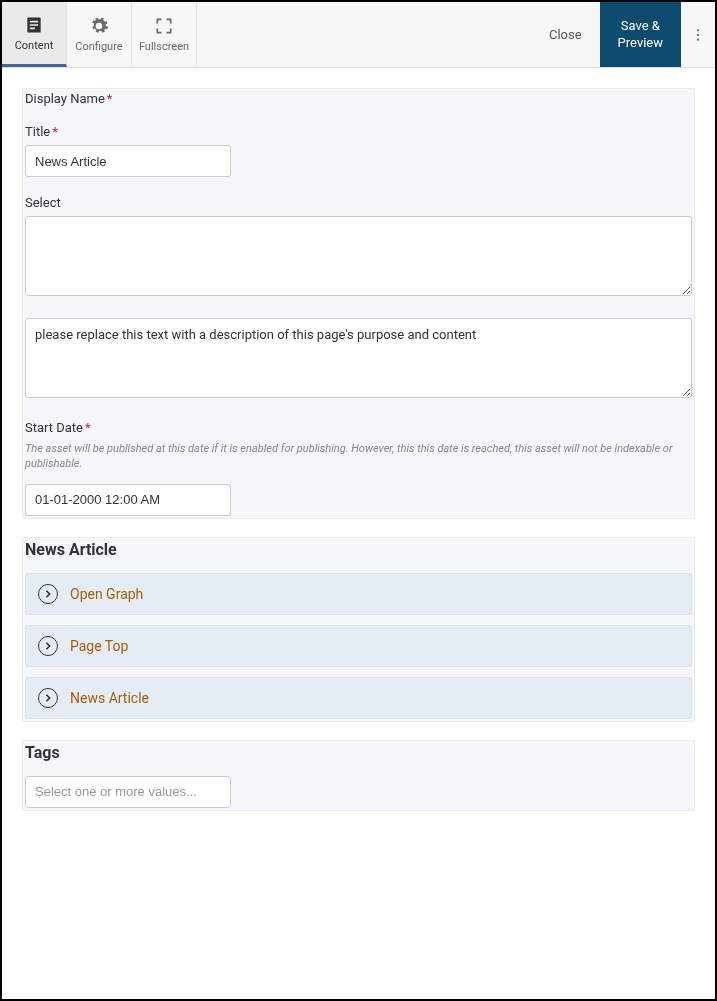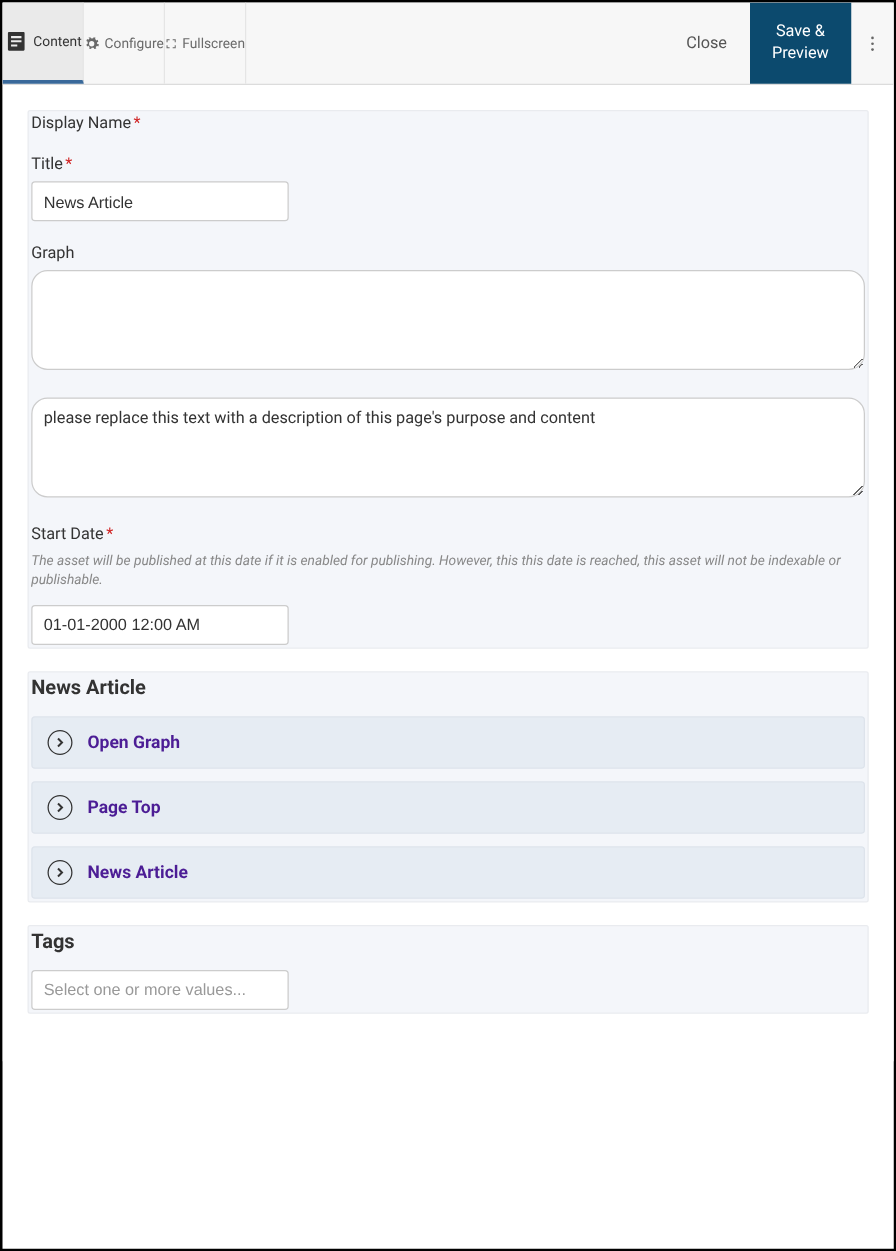--- a/index.html
+++ b/index.html
@@ -1,41 +1,41 @@
 <!DOCTYPE html>
 <html><head>
 <meta charset="utf-8">
 <style>
 * { box-sizing: border-box; margin: 0; padding: 0; }
 body { font-family: -apple-system, BlinkMacSystemFont, "Segoe UI", Roboto, Helvetica, Arial, sans-serif; background: #fff; width: 717px; height: 1001px; overflow: hidden; border: 2px solid #000; }
 .toolbar { display: flex; align-items: stretch; background: #f7f7f7; border-bottom: 1px solid #dcdcdc; height: 66px; }
-.tab { display: flex; flex-direction: row; align-items: center; justify-content: center; width: 65px; border-right: 1px solid #e5e5e5; color: #6a6a6a; font-size: 11px; cursor: pointer; gap: 4px; }
+.tab { display: flex; flex-direction: column; align-items: center; justify-content: center; width: 65px; border-right: 1px solid #e5e5e5; color: #6a6a6a; font-size: 11px; cursor: pointer; gap: 4px; }
 .tab.active { background: #eaeaea; border-bottom: 3px solid #39699a; color: #333; }
 .tab svg { width: 20px; height: 20px; }
 .toolbar-spacer { flex: 1; }
 .close-btn { display: flex; align-items: center; padding: 0 18px; color: #555; font-size: 13px; cursor: pointer; }
 .save-btn { display: flex; align-items: center; justify-content: center; padding: 0 18px; background: #0c4a6e; color: #fff; font-size: 13px; text-align: center; line-height: 1.3; cursor: pointer; }
 .more-btn { display: flex; align-items: center; justify-content: center; width: 34px; cursor: pointer; color: #666; }
 .more-btn svg { width: 16px; height: 16px; }
 .page { padding: 20px; background: #fff; }
 .panel { background: #f4f6fa; border: 1px solid #e9ebef; padding: 2px; margin-bottom: 18px; border-radius: 2px; }
 .field { margin-bottom: 18px; }
 .field:last-child { margin-bottom: 0; }
 .field-label { font-size: 13px; color: #333; display: block; margin-bottom: 6px; }
 .req { color: #d02424; margin-left: 2px; }
 .text-input { width: 206px; height: 32px; padding: 0 9px; border: 1px solid #ccc; border-radius: 3px; font-size: 13px; color: #333; background: #fff; }
 .text-input::placeholder { color: #999; }
-.textarea { width: 100%; min-height: 80px; padding: 8px 9px; border: 1px solid #ccc; border-radius: 13px; font-size: 13px; color: #333; resize: both; font-family: inherit; background: #fff; }
+.textarea { width: 100%; min-height: 80px; padding: 8px 9px; border: 1px solid #ccc; border-radius: 3px; font-size: 13px; color: #333; resize: both; font-family: inherit; background: #fff; }
 .help-text { font-size: 11px; color: #888; font-style: italic; margin-top: 4px; line-height: 1.4; }
 .section-heading { font-size: 16px; font-weight: 700; color: #333; margin-bottom: 14px; }
 .accordion-row { display: flex; align-items: center; background: #e6ecf3; border: 1px solid #dde3eb; border-radius: 3px; padding: 10px 12px; margin-bottom: 10px; cursor: pointer; }
 .accordion-row:last-child { margin-bottom: 0; }
 .chevron-circle { width: 20px; height: 20px; border: 1.5px solid #333; border-radius: 50%; display: flex; align-items: center; justify-content: center; margin-right: 12px; flex-shrink: 0; }
 .chevron-circle svg { width: 8px; height: 8px; }
-.accordion-label { font-size: 14px; color: #4c1d95; font-weight: bold; }
+.accordion-label { font-size: 14px; color: #a16207; }
 </style>
 </head>
 <body>
 
 <div class="toolbar">
   <div class="tab active">
     <svg viewBox="0 0 24 24" fill="currentColor">
         <path d="M5 3h14a1 1 0 011 1v16a1 1 0 01-1 1H5a1 1 0 01-1-1V4a1 1 0 011-1zm2 4v2h10V7H7zm0 4v2h10v-2H7zm0 4v2h6v-2H7z"></path>
       </svg>
     <span>Content</span>
@@ -76,21 +76,21 @@
     <div class="field">
       <label class="field-label"><span>Display Name</span><span class="req">*</span></label>
     </div>
 
     <div class="field">
       <label class="field-label"><span>Title</span><span class="req">*</span></label>
       <input class="text-input" type="text" value="News Article" style="">
     </div>
 
     <div class="field">
-      <label class="field-label"><span>Graph</span></label>
+      <label class="field-label"><span>Select</span></label>
       <textarea class="textarea" style="height: 80px;"></textarea>
     </div>
 
     <div class="field">
       <textarea class="textarea" style="height: 80px;">please replace this text with a description of this page's purpose and content</textarea>
     </div>
 
     <div class="field">
       <label class="field-label"><span>Start Date</span><span class="req">*</span></label>
       <div class="help-text">The asset will be published at this date if it is enabled for publishing. However, this this date is reached, this asset will not be indexable or publishable.</div>

